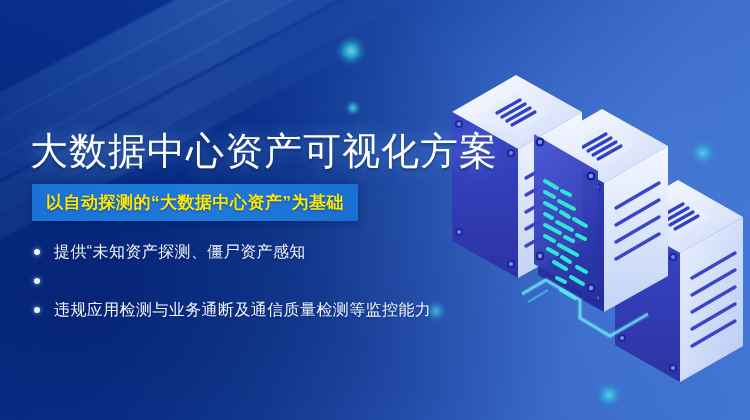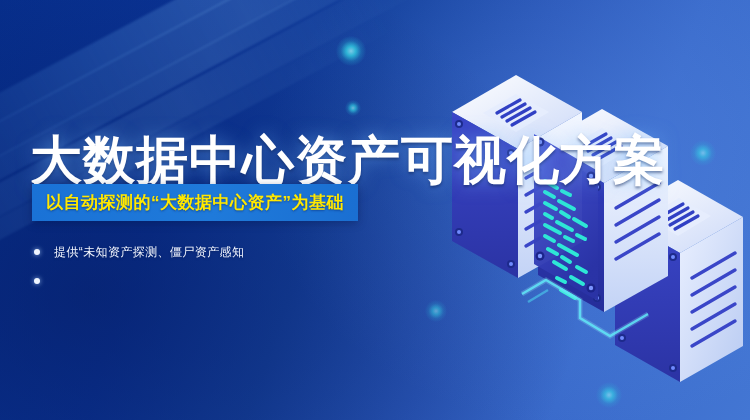--- a/index.html
+++ b/index.html
@@ -35,21 +35,21 @@
   .s5{top:206px;left:-240px;height:20px;opacity:.26;}
   
   .spark{
     position:absolute;border-radius:50%;
     background:radial-gradient(circle,#9ff6ff 0%,#35d8e8 22%,rgba(40,190,220,.35) 48%,rgba(30,150,200,0) 72%);
     pointer-events:none;
   }
   
   .title{
     position:absolute;left:30px;top:126px;
-    font-size:52px;font-weight:bold;letter-spacing:1px;color:#ffffff;
+    font-size:38px;font-weight:normal;letter-spacing:1px;color:#ffffff;
     white-space:nowrap;
     text-shadow:0 0 18px rgba(120,190,255,.55), 0 2px 3px rgba(3,18,70,.55);
   }
   
   .subtitle-bar{
     position:absolute;left:32px;top:184px;height:37px;
     padding:0 14px;display:flex;align-items:center;
     background:linear-gradient(90deg,#1a72d6 0%,#1f7ada 55%,#1a6fd2 100%);
     box-shadow:0 2px 8px rgba(3,20,70,.35);
   }
@@ -58,21 +58,21 @@
     text-shadow:0 1px 2px rgba(10,40,110,.6);
   }
   
   .bullets{position:absolute;left:34px;top:238px;}
   .bullet-row{display:flex;align-items:center;height:28px;margin-bottom:1px;}
   .bullet-dot{
     width:6px;height:6px;border-radius:50%;background:#eef4ff;
     margin-right:14px;flex:0 0 auto;box-shadow:0 0 5px rgba(180,215,255,.8);
   }
   .bullet-text{
-    color:#f2f6ff;font-size:12px;letter-spacing:.4px;white-space:nowrap;
+    color:#f2f6ff;font-size:16px;letter-spacing:.4px;white-space:nowrap;
     text-shadow:0 1px 2px rgba(5,25,80,.5);
   }
   
   .servers{position:absolute;left:430px;top:56px;width:320px;height:364px;}
   .servers svg{display:block;}
 </style>
 </head>
 <body>
 
 <div id="banner">
@@ -263,15 +263,19 @@
   </div>
 
   <div class="bullets">
     <div class="bullet-row">
       <span class="bullet-dot"></span>
       <span class="bullet-text">提供“未知资产探测、僵尸资产感知</span>
     </div>
     <div class="bullet-row">
       <span class="bullet-dot"></span>
     </div>
+    <div class="bullet-row">
+      <span class="bullet-dot"></span>
+      <span class="bullet-text">违规应用检测与业务通断及通信质量检测等监控能力</span>
+    </div>
   </div>
 
 </div>
 
 </body></html>

